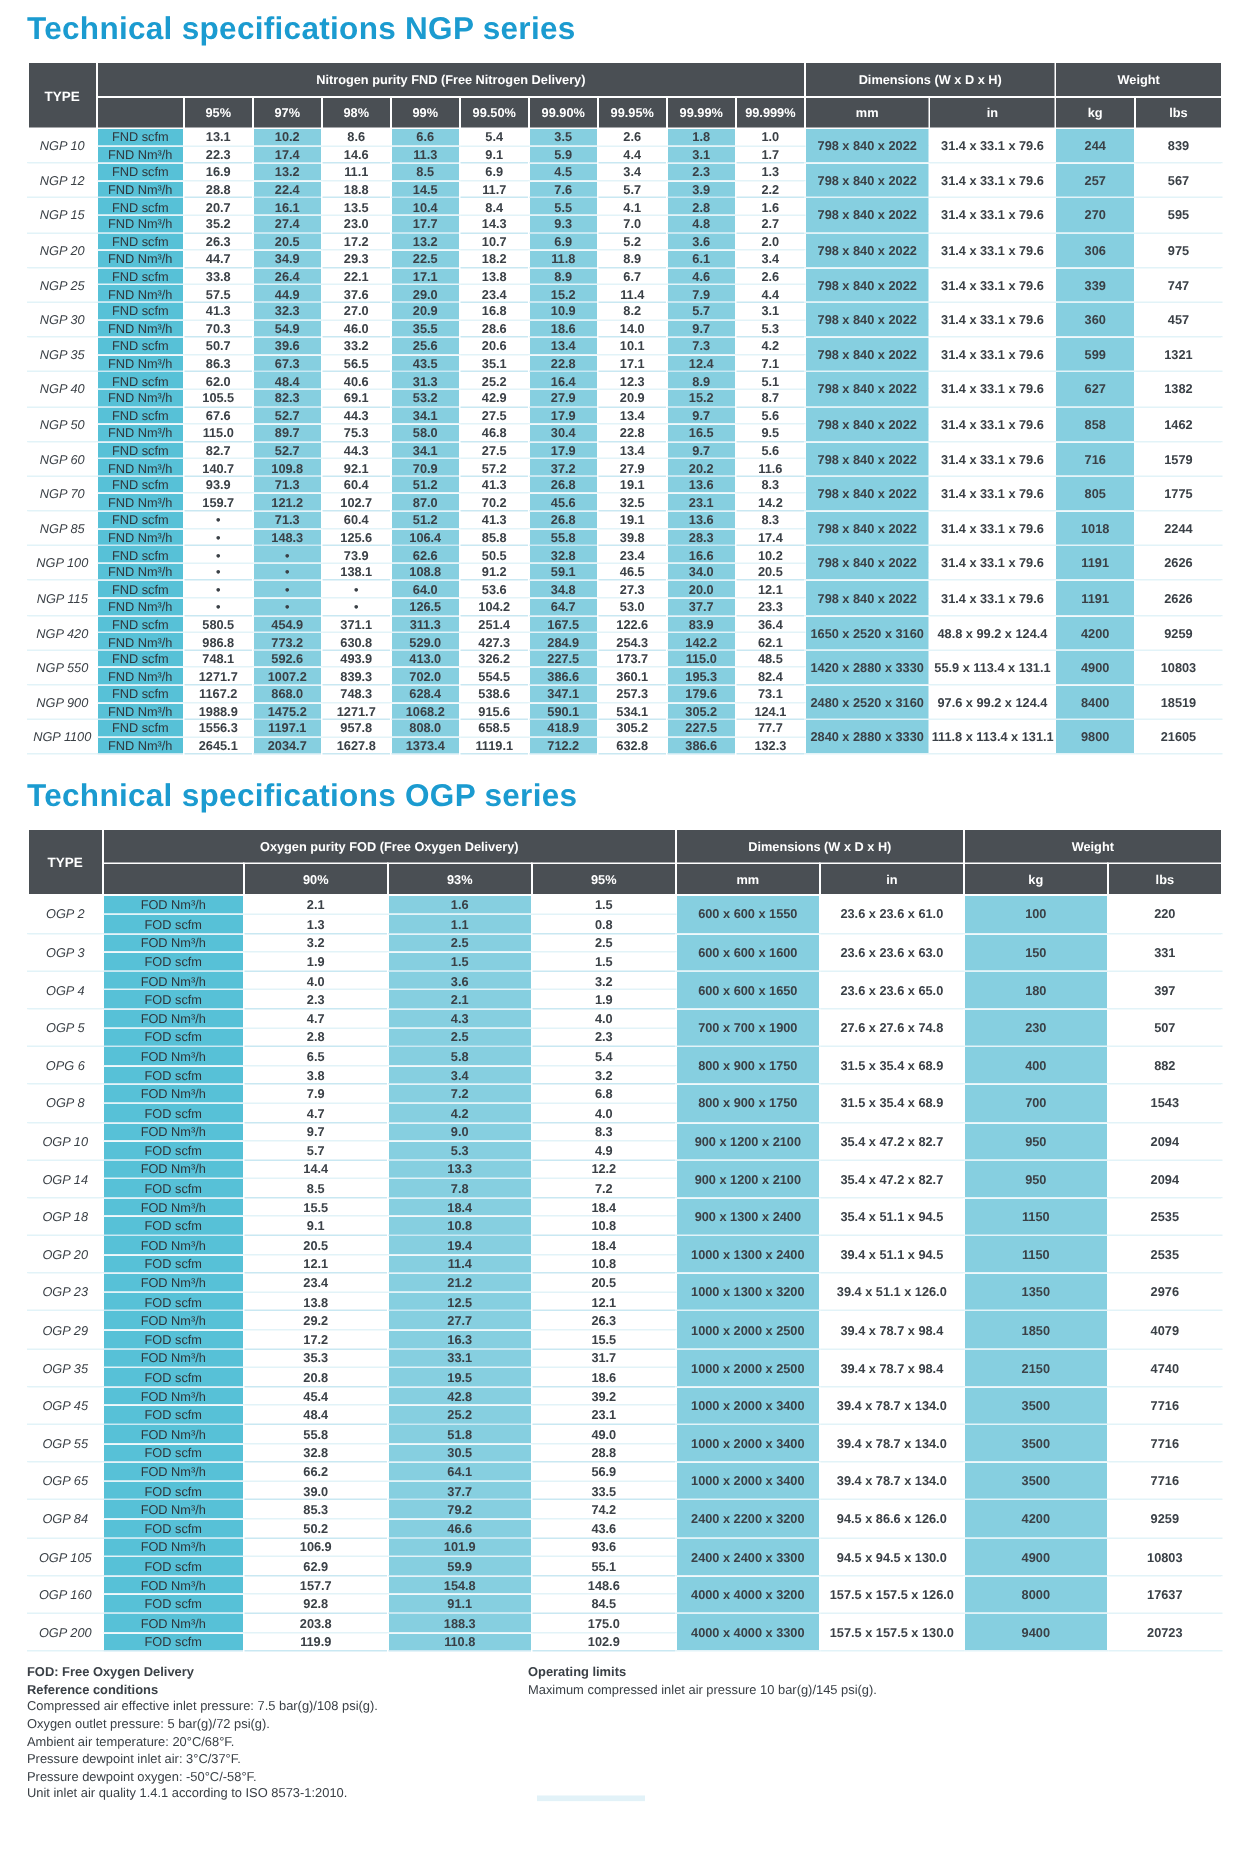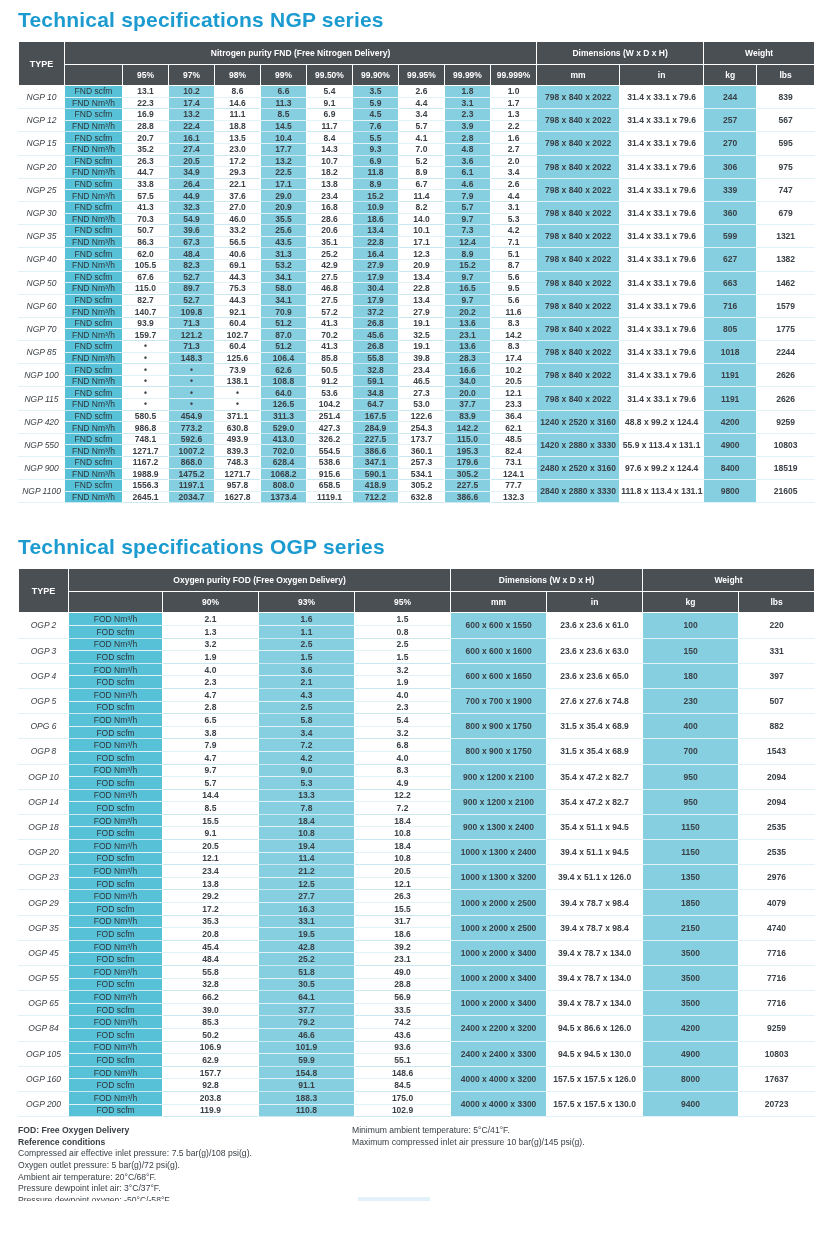--- a/index.html
+++ b/index.html
@@ -9,21 +9,21 @@
     background:#ffffff; overflow:hidden;
     font-family:"Liberation Sans","DejaVu Sans",sans-serif;
     color:#3a4046;
     border-radius:13px;
   }
   .section { padding:0 18px; }
   .title {
     font-size:21px; font-weight:bold; color:#1b9bd0;
     letter-spacing:0.2px; margin:8px 0 9px 0;
   }
-  .title.second { margin-top:32px; }
+  .title.second { margin-top:16px; }
   table.spec {
     border-collapse:collapse; table-layout:fixed; width:796px;
   }
   table.spec th, table.spec td {
     font-size:8.5px; line-height:10px; text-align:center; vertical-align:middle;
     white-space:nowrap; overflow:hidden; padding:0 1px;
   }
   
   table.spec thead th {
     background:#4a4f54; color:#ffffff; font-weight:bold;
@@ -271,21 +271,21 @@
             <td class="cw">27.0</td>
             <td class="cb">20.9</td>
             <td class="cw">16.8</td>
             <td class="cb">10.9</td>
             <td class="cw">8.2</td>
             <td class="cb">5.7</td>
             <td class="cw">3.1</td>
             <td class="dimB" rowspan="2">798 x 840 x 2022</td>
             <td class="dimW" rowspan="2">31.4 x 33.1 x 79.6</td>
             <td class="dimB" rowspan="2">360</td>
-            <td class="dimW" rowspan="2">679</td>
+            <td class="dimW" rowspan="2">457</td>
           </tr>
           <tr class="r2">
             <td class="unit">FND Nm³/h</td>
             <td class="cw">70.3</td>
             <td class="cb">54.9</td>
             <td class="cw">46.0</td>
             <td class="cb">35.5</td>
             <td class="cw">28.6</td>
             <td class="cb">18.6</td>
             <td class="cw">14.0</td>
@@ -363,21 +363,21 @@
             <td class="cb">52.7</td>
             <td class="cw">44.3</td>
             <td class="cb">34.1</td>
             <td class="cw">27.5</td>
             <td class="cb">17.9</td>
             <td class="cw">13.4</td>
             <td class="cb">9.7</td>
             <td class="cw">5.6</td>
             <td class="dimB" rowspan="2">798 x 840 x 2022</td>
             <td class="dimW" rowspan="2">31.4 x 33.1 x 79.6</td>
-            <td class="dimB" rowspan="2">663</td>
+            <td class="dimB" rowspan="2">858</td>
             <td class="dimW" rowspan="2">1462</td>
           </tr>
           <tr class="r2">
             <td class="unit">FND Nm³/h</td>
             <td class="cw">115.0</td>
             <td class="cb">89.7</td>
             <td class="cw">75.3</td>
             <td class="cb">58.0</td>
             <td class="cw">46.8</td>
             <td class="cb">30.4</td>
@@ -547,21 +547,21 @@
             <td class="unit">FND scfm</td>
             <td class="cw">580.5</td>
             <td class="cb">454.9</td>
             <td class="cw">371.1</td>
             <td class="cb">311.3</td>
             <td class="cw">251.4</td>
             <td class="cb">167.5</td>
             <td class="cw">122.6</td>
             <td class="cb">83.9</td>
             <td class="cw">36.4</td>
-            <td class="dimB" rowspan="2">1240 x 2520 x 3160</td>
+            <td class="dimB" rowspan="2">1650 x 2520 x 3160</td>
             <td class="dimW" rowspan="2">48.8 x 99.2 x 124.4</td>
             <td class="dimB" rowspan="2">4200</td>
             <td class="dimW" rowspan="2">9259</td>
           </tr>
           <tr class="r2">
             <td class="unit">FND Nm³/h</td>
             <td class="cw">986.8</td>
             <td class="cb">773.2</td>
             <td class="cw">630.8</td>
             <td class="cb">529.0</td>
@@ -1090,19 +1090,19 @@
         <div class="fnote">Compressed air effective inlet pressure: 7.5 bar(g)/108 psi(g).</div>
         <div class="fnote">Oxygen outlet pressure: 5 bar(g)/72 psi(g).</div>
         <div class="fnote">Ambient air temperature: 20°C/68°F.</div>
         <div class="fnote">Pressure dewpoint inlet air: 3°C/37°F.</div>
         <div class="fnote">Pressure dewpoint oxygen: -50°C/-58°F.</div>
         <div class="fnote">Unit inlet air quality 1.4.1 according to ISO 8573-1:2010.</div>
         <div class="fnote">Minimum refrigerant dryer required to precondition inlet air.</div>
         <div class="fnote">Typical oxygen quality 1.2.1 according to ISO 8573-1:2010.</div>
       </div>
     <div class="foot-col-right" id="foot-right">
-        <div class="fnote">Minimum ambient temperature: 5°C/41°F.</div>
+        <div class="fnote bold">Operating limits</div>
         <div class="fnote">Maximum compressed inlet air pressure 10 bar(g)/145 psi(g).</div>
       </div>
   </div>
 
   <div class="bottom-artifact"></div>
 </div>
 
 </body></html>

